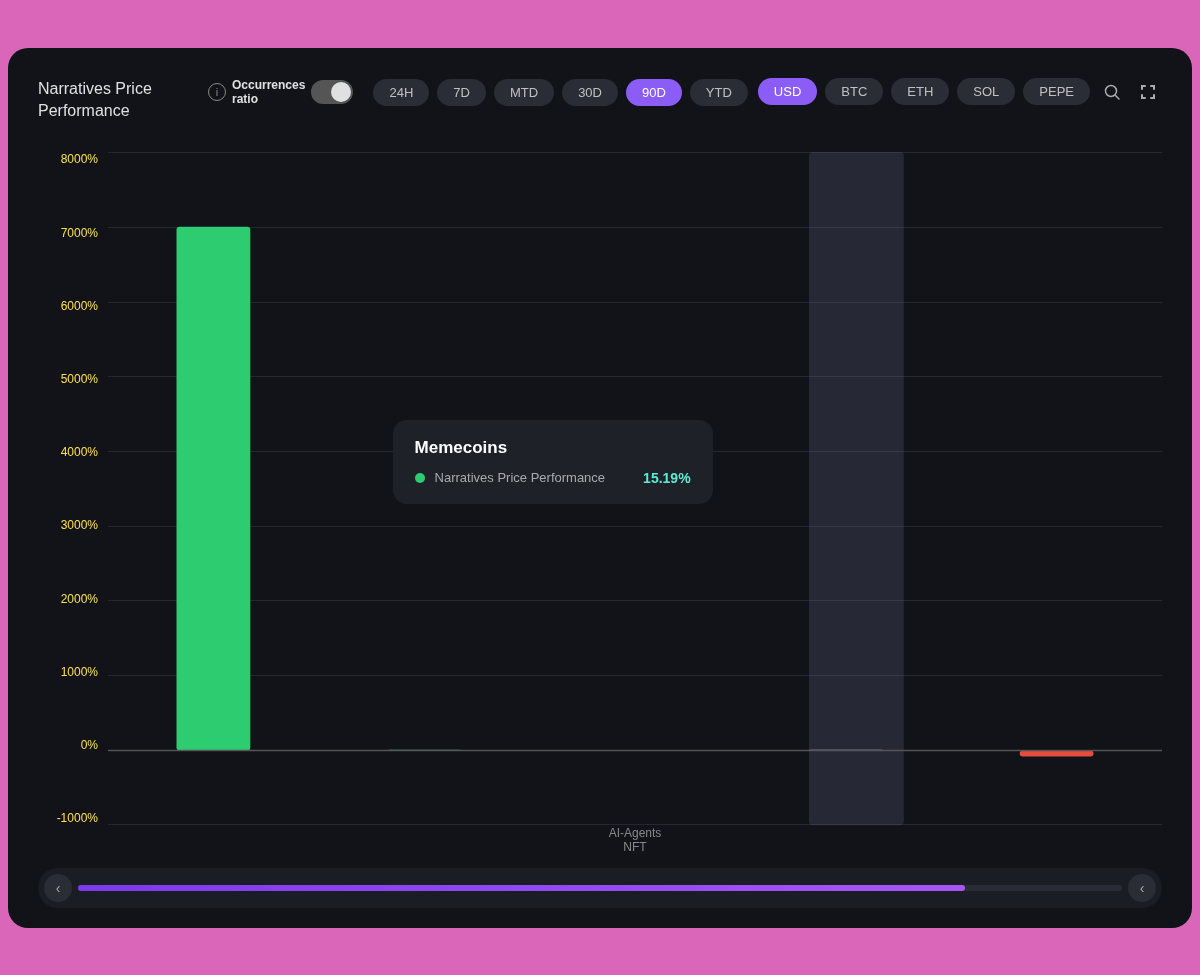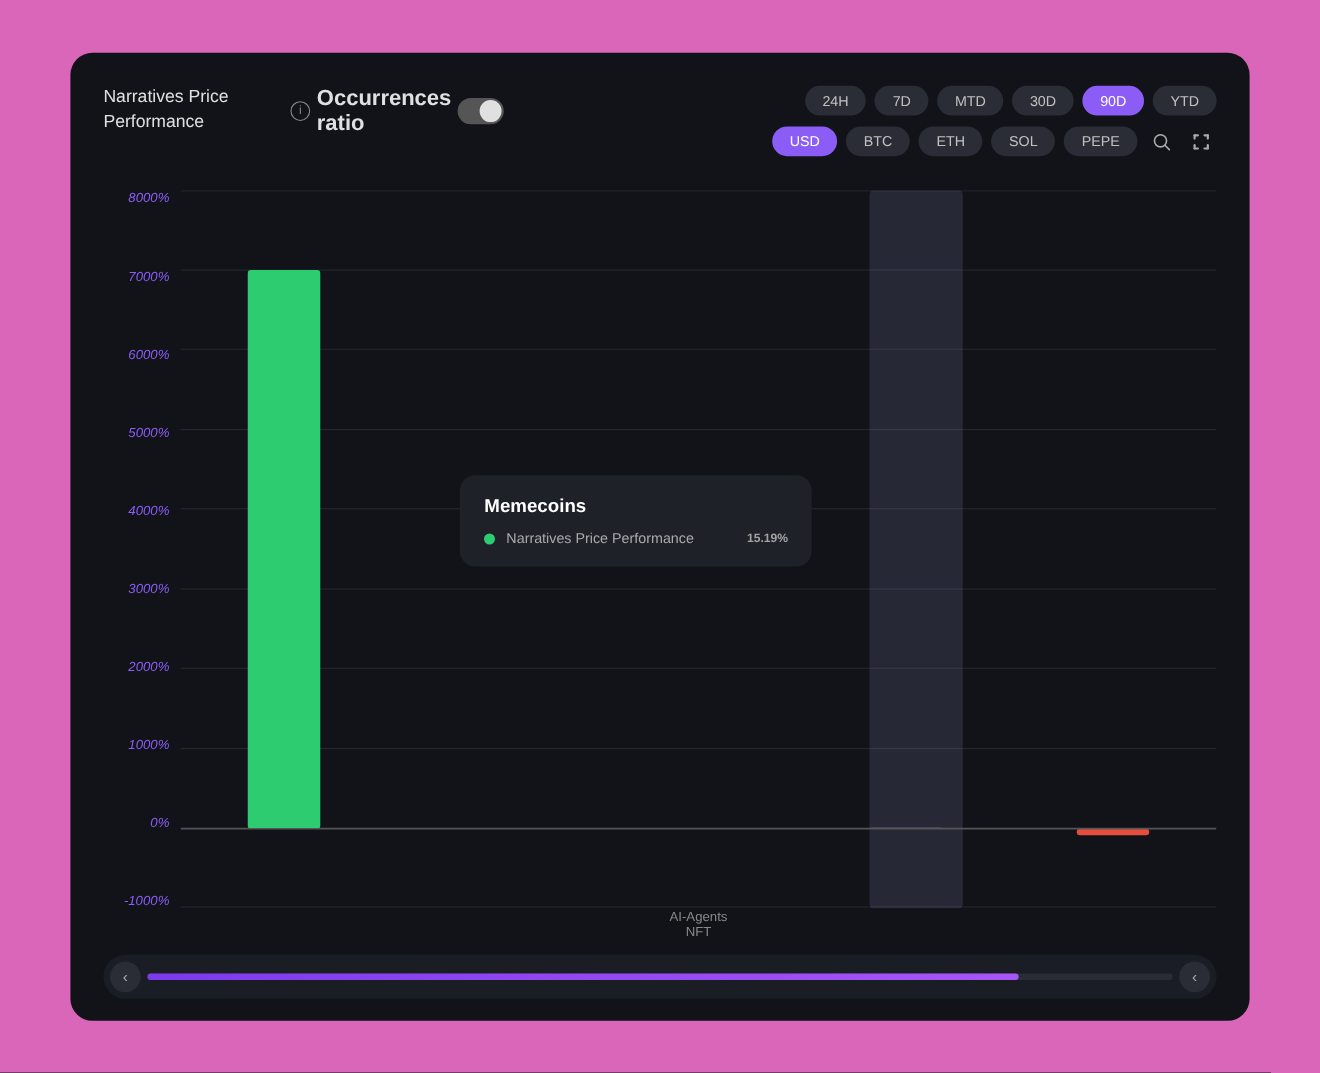--- a/index.html
+++ b/index.html
@@ -6,21 +6,21 @@
     body {
       width: 1200px;
       height: 975px;
       background: #d966b8;
       display: flex;
       align-items: center;
       justify-content: center;
       font-family: -apple-system, BlinkMacSystemFont, 'Segoe UI', sans-serif;
     }
     .card {
-      width: 1072px;
+      width: 1184px;
       height: 880px;
       background: #111318;
       border-radius: 20px;
       padding: 30px 30px 20px 30px;
       display: flex;
       flex-direction: column;
       position: relative;
     }
     .header {
       display: flex;
@@ -52,21 +52,21 @@
       border-radius: 50%;
       display: flex;
       align-items: center;
       justify-content: center;
       color: #888;
       font-size: 11px;
       flex-shrink: 0;
     }
     .occurrences-label {
       color: #e0e0e0;
-      font-size: 20px;
+      font-size: 12px;
       font-weight: 600;
     }
     .toggle {
       width: 42px;
       height: 24px;
       background: #555;
       border-radius: 12px;
       position: relative;
       cursor: pointer;
     }
@@ -75,21 +75,20 @@
       height: 20px;
       background: #e0e0e0;
       border-radius: 50%;
       position: absolute;
       top: 2px;
       left: 20px;
       transition: left 0.2s;
     }
     .controls-right {
       display: flex;
-      flex-direction: column;
       gap: 10px;
       align-items: flex-end;
     }
     .pill-group {
       display: flex;
       gap: 8px;
       align-items: center;
     }
     .pill {
       padding: 6px 16px;
@@ -135,25 +134,24 @@
     }
     .y-axis {
       width: 70px;
       display: flex;
       flex-direction: column;
       justify-content: space-between;
       padding-bottom: 30px;
       flex-shrink: 0;
     }
     .y-label {
-      color: #8b5cf6;
+      color: #fde047;
       font-size: 12px;
       text-align: right;
       padding-right: 10px;
-      font-style: italic;
     }
     .chart-inner {
       flex: 1;
       position: relative;
       overflow: hidden;
     }
     .grid-lines {
       position: absolute;
       top: 0; left: 0; right: 0;
       bottom: 30px;
@@ -210,22 +208,22 @@
       height: 10px;
       border-radius: 50%;
       background: #2ecc71;
       flex-shrink: 0;
     }
     .tooltip-metric {
       color: #aaa;
       font-size: 13px;
     }
     .tooltip-value {
-      color: #a3a3a3;
-      font-size: 11px;
+      color: #5eead4;
+      font-size: 14px;
       font-weight: 700;
       margin-left: auto;
     }
     .scrollbar-container {
       margin-top: 12px;
       height: 40px;
       background: #1a1d24;
       border-radius: 20px;
       display: flex;
       align-items: center;

